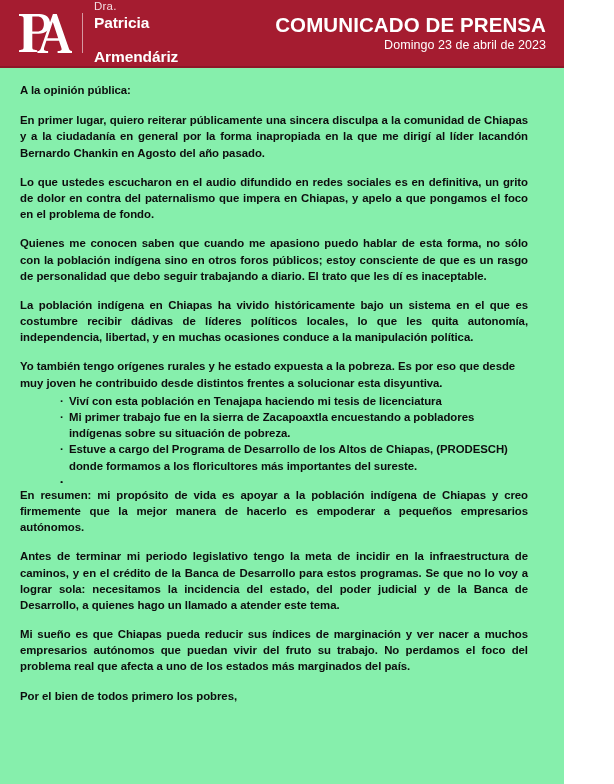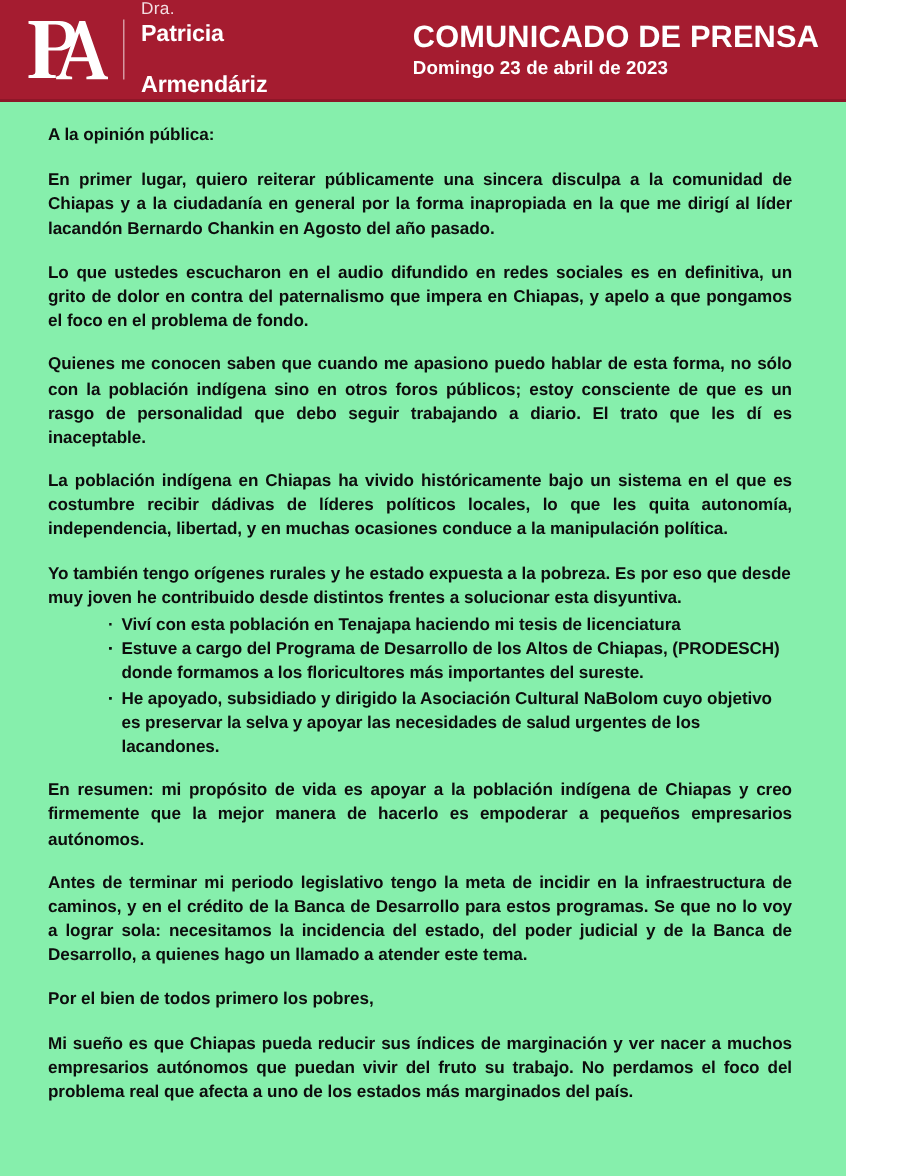--- a/index.html
+++ b/index.html
@@ -74,42 +74,42 @@
   .brand-first,
   .brand-last {
     font-size: 15.5px;
     font-weight: 700;
     letter-spacing: -0.1px;
     color: #ffffff;
   }
   .brand-first { margin-bottom: 19px; }
 
   .masthead-right {
-    text-align: left;
+    text-align: right;
     color: #ffffff;
     padding-right: 4px;
   }
   .press-title {
     font-size: 20.5px;
     font-weight: 700;
     letter-spacing: 0.1px;
     line-height: 1.05;
     white-space: nowrap;
   }
   .press-date {
     font-size: 12.5px;
-    font-weight: 700;
+    font-weight: 400;
     letter-spacing: 0.05px;
     margin-top: 3px;
     white-space: nowrap;
   }
 
   
   .letter {
-    padding: 14px 36px 0 32px;
+    padding: 14px 36px 0 20px;
     box-sizing: border-box;
     color: #0d0d0d;
   }
 
   .para {
     font-size: 11.4px;
     font-weight: 700;
     line-height: 1.42;
     text-align: justify;
     margin: 0 0 13px 0;
@@ -196,35 +196,35 @@
 
     <p class="para tight no-justify">Yo también tengo orígenes rurales y he estado expuesta a la pobreza. Es por eso que desde muy joven he contribuido desde distintos frentes a solucionar esta disyuntiva.</p>
 
     <ul class="bullets">
       <li>
         <span class="bullet-dot">·</span>
         <span>Viví con esta población en Tenajapa haciendo mi tesis de licenciatura</span>
       </li>
       <li>
         <span class="bullet-dot">·</span>
+        <span>Mi primer trabajo fue en la sierra de Zacapoaxtla encuestando a pobladores indígenas sobre su situación de pobreza.</span>
       </li>
       <li>
         <span class="bullet-dot">·</span>
         <span>Estuve a cargo del Programa de Desarrollo de los Altos de Chiapas, (PRODESCH) donde formamos a los floricultores más importantes del sureste.</span>
       </li>
       <li>
         <span class="bullet-dot">·</span>
       </li>
       <li>
         <span class="bullet-dot">·</span>
-        <span>He apoyado, subsidiado y dirigido la Asociación Cultural NaBolom cuyo objetivo es preservar la selva y apoyar las necesidades de salud urgentes de los lacandones.</span>
       </li>
     </ul>
 
     <p class="para">En resumen: mi propósito de vida es apoyar a la población indígena de Chiapas y creo firmemente que la mejor manera de hacerlo es empoderar a pequeños empresarios autónomos.</p>
     <p class="para">Antes de terminar mi periodo legislativo tengo la meta de incidir en la infraestructura de caminos, y en el crédito de la Banca de Desarrollo para estos programas. Se que no lo voy a lograr sola: necesitamos la incidencia del estado, del poder judicial y de la Banca de Desarrollo, a quienes hago un llamado a atender este tema.</p>
+    <p class="para tight">Mi sueño es que Chiapas pueda reducir sus índices de marginación y ver nacer a muchos empresarios autónomos que puedan vivir del fruto su trabajo. No perdamos el foco del problema real que afecta a uno de los estados más marginados del país.</p>
+
     <p class="para no-justify">Por el bien de todos primero los pobres,</p>
 
-    <p class="para tight">Mi sueño es que Chiapas pueda reducir sus índices de marginación y ver nacer a muchos empresarios autónomos que puedan vivir del fruto su trabajo. No perdamos el foco del problema real que afecta a uno de los estados más marginados del país.</p>
-
   </main>
 
 </div>
 
 </body></html>

